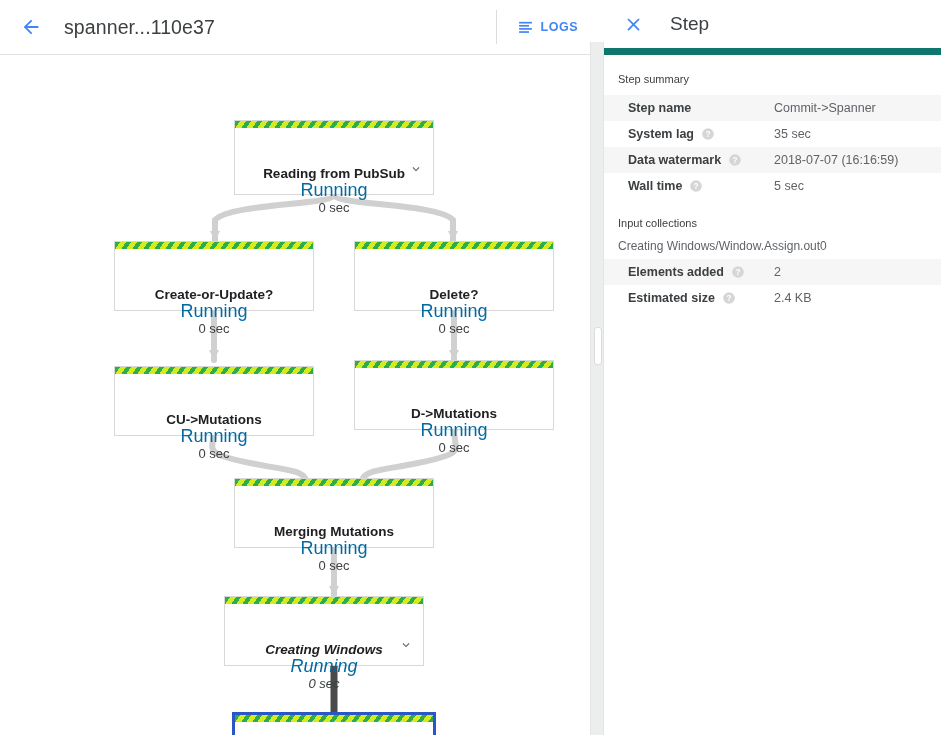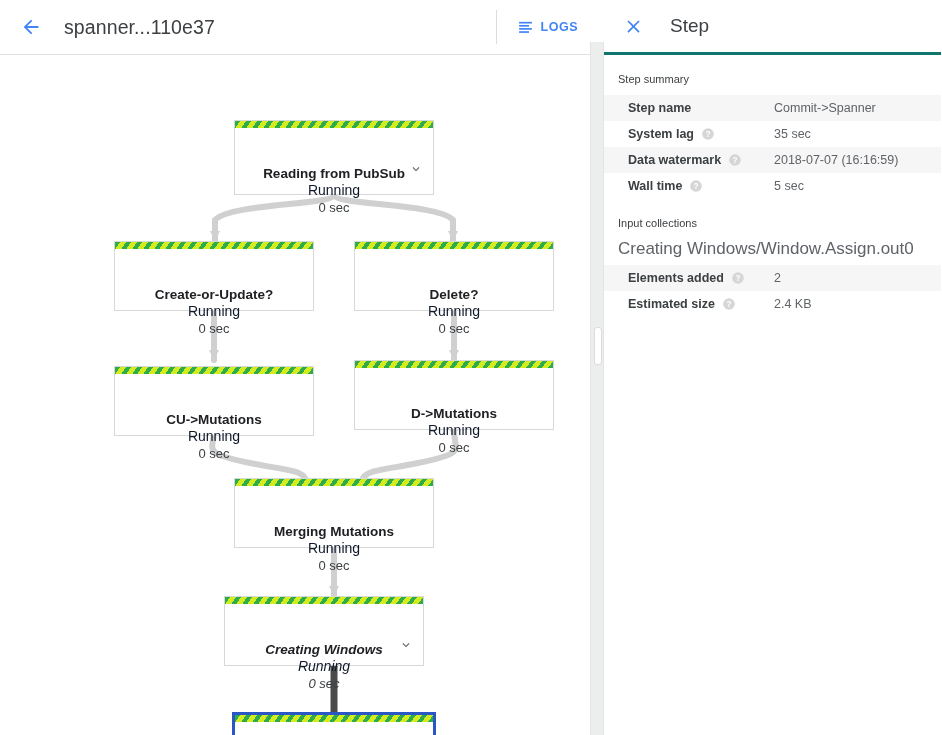--- a/index.html
+++ b/index.html
@@ -121,22 +121,22 @@
     text-align: center;
     margin-top: 29px;
   }
   .node-name {
     font-size: 13.5px;
     font-weight: bold;
     color: #202124;
     line-height: 17px;
   }
   .node-status {
-    font-size: 14px;
-    color: #0f172a;
+    font-size: 18px;
+    color: #0369a1;
     line-height: 17px;
   }
   .node-time {
     font-size: 13px;
     color: #3c4043;
     line-height: 17px;
   }
   .node-chevron {
     position: absolute;
     right: 8px;
@@ -178,21 +178,21 @@
     display: flex;
     flex-direction: column;
     overflow: hidden;
   }
   #step-header {
     height: 55px;
     min-height: 55px;
     display: flex;
     align-items: center;
     padding-left: 14px;
-    border-bottom: 3px solid #0f766e;
+    border-bottom: 7px solid #0f766e;
     background: #ffffff;
   }
   #close-button {
     width: 30px; height: 30px;
     display: flex; align-items: center; justify-content: center;
     cursor: pointer;
     flex: 0 0 auto;
   }
   #close-button svg { display: block; }
   #step-title {
@@ -204,21 +204,21 @@
     flex: 1 1 auto;
     overflow: hidden;
     padding: 18px 0 0 0;
   }
   .section-title {
     font-size: 11px;
     color: #3c4043;
     padding: 0 0 10px 14px;
   }
   .section-sub {
-    font-size: 17px;
+    font-size: 12px;
     color: #5f6368;
     padding: 0 0 6px 14px;
   }
   .kv-table {
     width: 100%;
     border-collapse: collapse;
     margin-bottom: 18px;
   }
   .kv-table tr.alt td { background: #f6f6f6; }
   .kv-table td {

